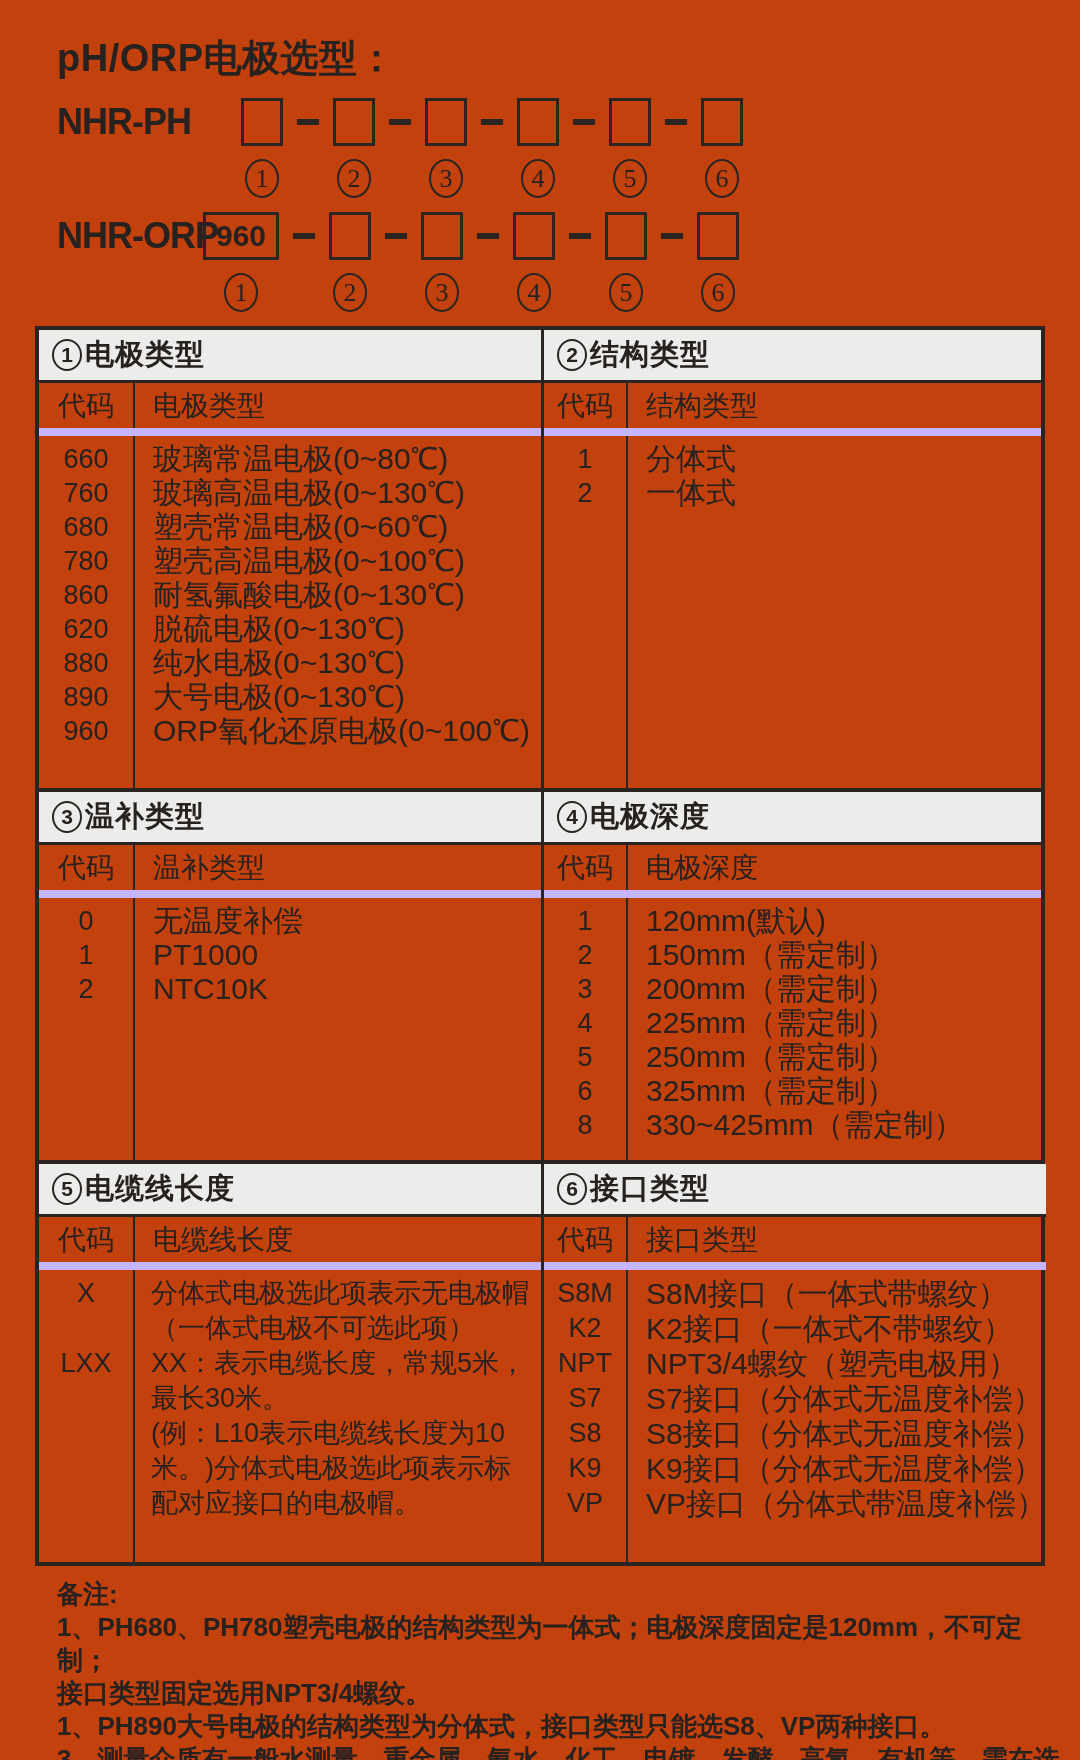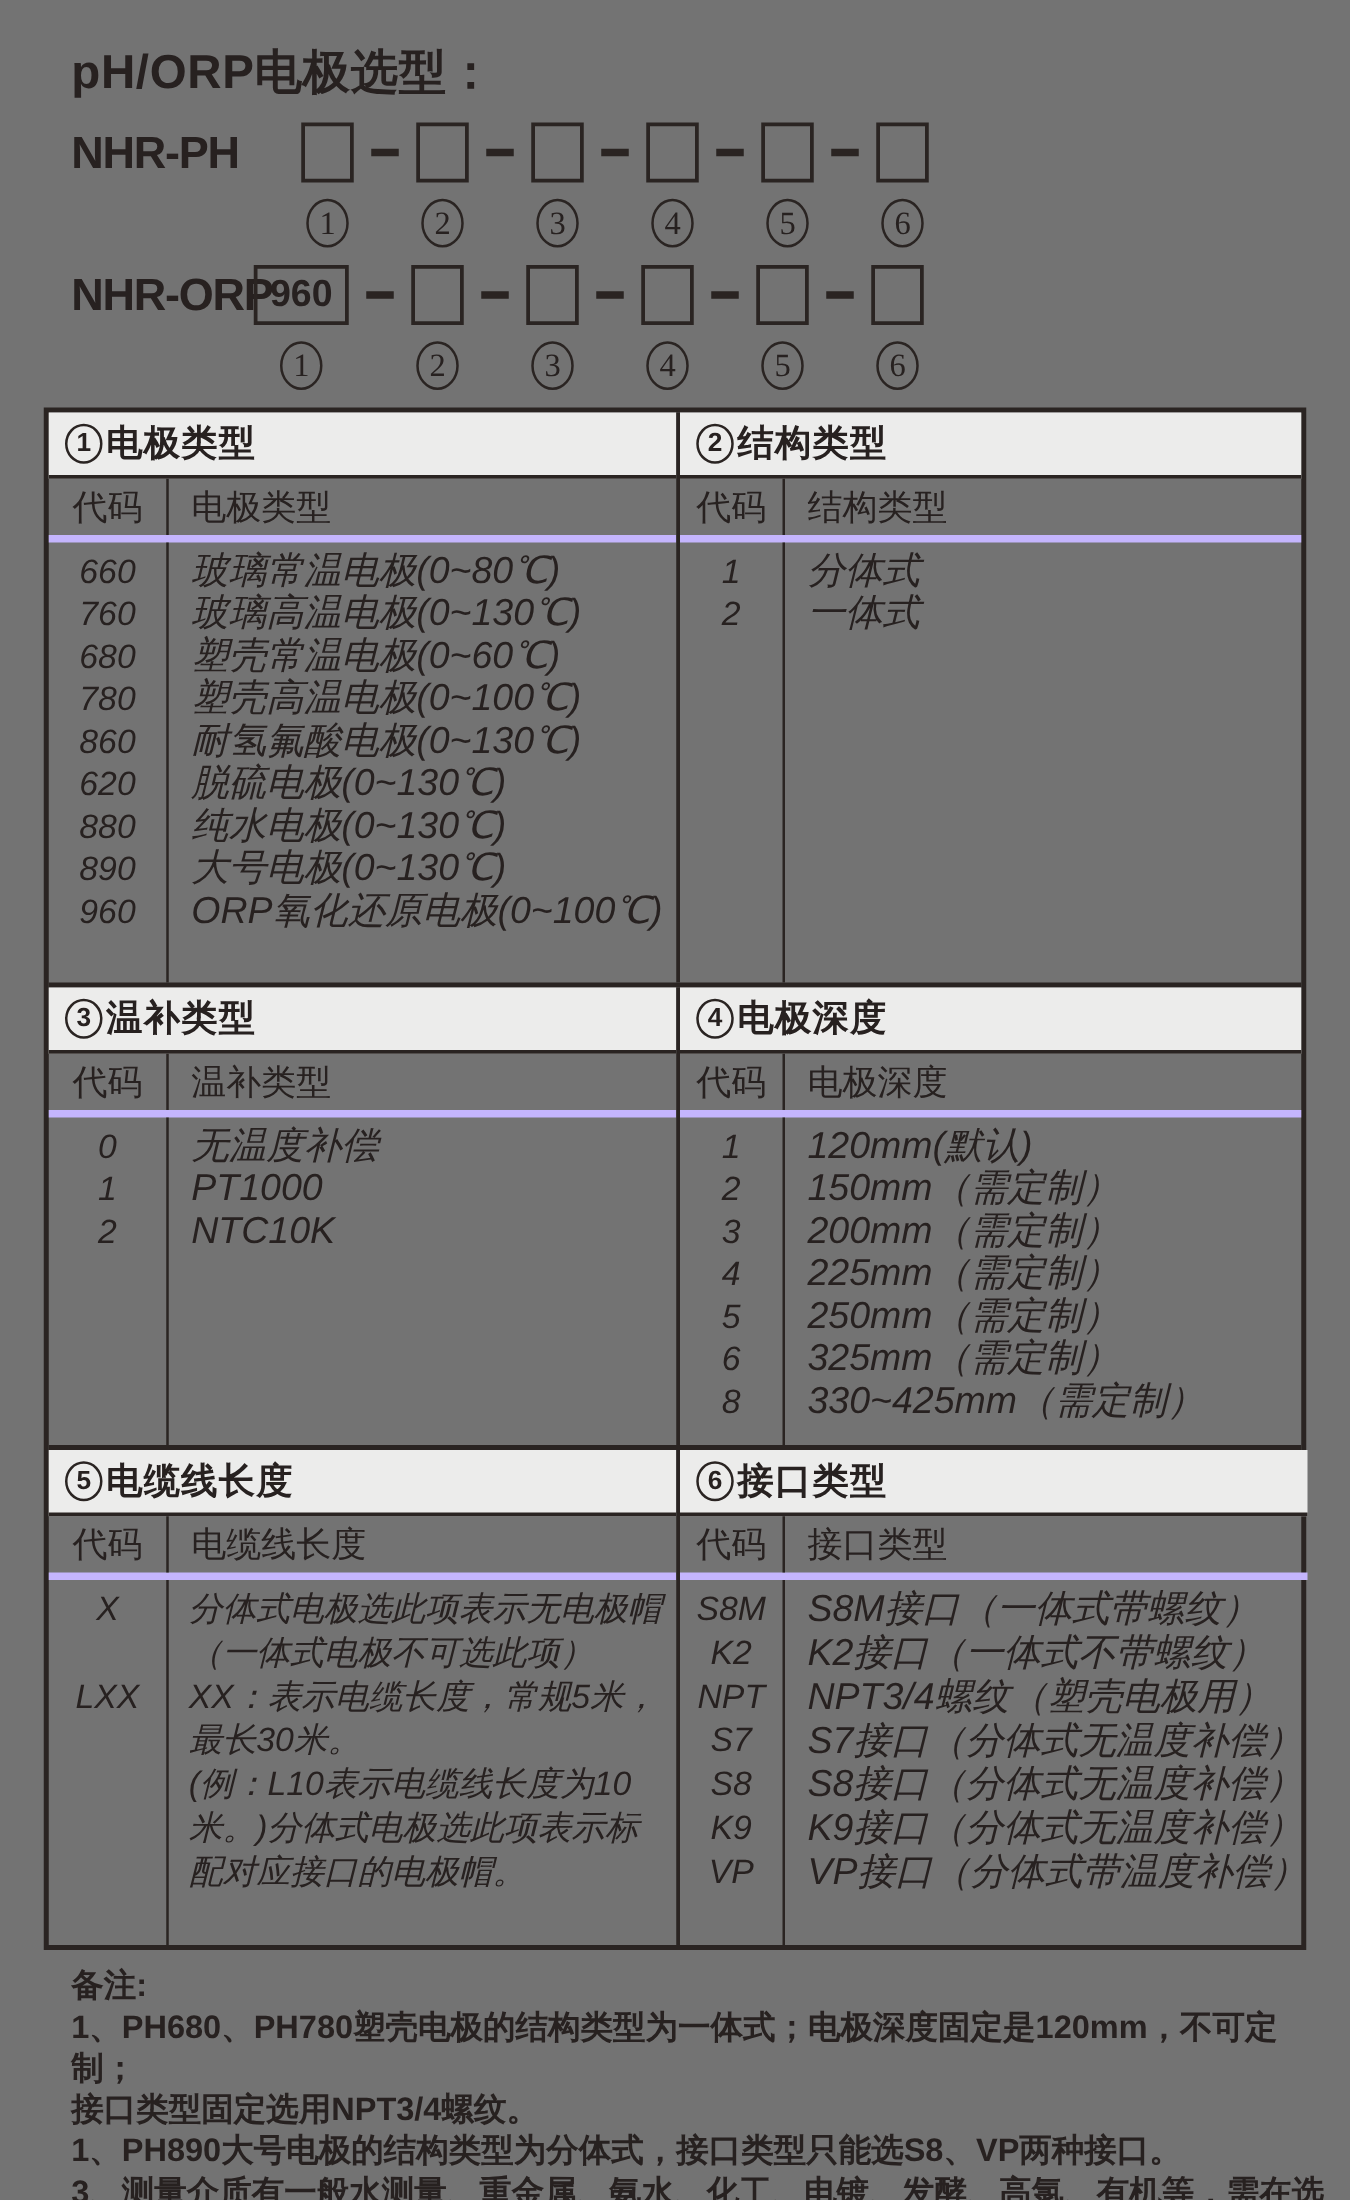--- a/index.html
+++ b/index.html
@@ -1,17 +1,17 @@
 <!DOCTYPE html>
 <html><head>
 <meta charset="utf-8">
 <style>
   html,body{margin:0;padding:0;background:#ffffff;}
   .page{
-    position:relative;width:1080px;height:1760px;overflow:hidden;background:#737373;
+    position:relative;width:1080px;height:1760px;overflow:hidden;background:#c2410c;
     font-family:"Liberation Sans",sans-serif;color:#272120;
   }
   
   .doc-title{margin:36px 0 0 57px;font-size:38px;line-height:44px;font-weight:bold;letter-spacing:0.5px;}
   
   .model-row{display:flex;margin-left:57px;}
   .model-row.first{margin-top:18px;gap:38px;}
   .model-row.second{margin-top:14px;}
   .m-label{width:146px;font-size:36px;font-weight:bold;line-height:48px;letter-spacing:-1px;white-space:nowrap;}
   .slots{display:flex;}
@@ -31,24 +31,24 @@
   .half{display:flex;flex-direction:column;}
   .half-r{border-left:3px solid #2a2422;}
   .sec-head{height:50px;background:#ececeb;border-bottom:3px solid #2a2422;
             display:flex;align-items:center;padding-left:13px;}
   .cnum-sm{width:30px;height:32px;border:2px solid #2a2422;border-radius:50%;box-sizing:border-box;
            display:flex;align-items:center;justify-content:center;font-size:21px;font-weight:bold;margin-right:3px;flex:0 0 auto;}
   .sec-title{font-size:29px;font-weight:bold;letter-spacing:1px;}
   .cgrid{display:grid;}
   .half-l .cgrid{grid-template-columns:96px 1fr;}
   .half-r .cgrid{grid-template-columns:84px 1fr;}
-  .col-head{border-bottom:6px solid #c4b5fd;height:45px;}
+  .col-head{border-bottom:8px solid #c4b5fd;height:45px;}
   .col-head .c1{display:flex;align-items:center;justify-content:center;border-right:2px solid #2a2422;font-size:28px;}
   .col-head .c2{display:flex;align-items:center;padding-left:18px;font-size:28px;}
-  .sec-body{flex:1;font-style:italic;}
+  .sec-body{flex:1;}
   .codes{border-right:2px solid #2a2422;padding-top:6px;}
   .labels{padding-top:6px;}
   .code{height:34px;line-height:34px;text-align:center;font-size:27px;}
   .lbl{height:34px;line-height:34px;padding-left:18px;font-size:30px;white-space:nowrap;}
   .b1{min-height:352px;}
   .b2{min-height:262px;}
   .b3{min-height:292px;}
   .band-3 .code{height:35px;line-height:35px;}
   .code-tall{height:70px !important;}
   .lbl-pre{height:auto;line-height:35px;padding-left:16px;font-size:27px;white-space:pre-line;}

